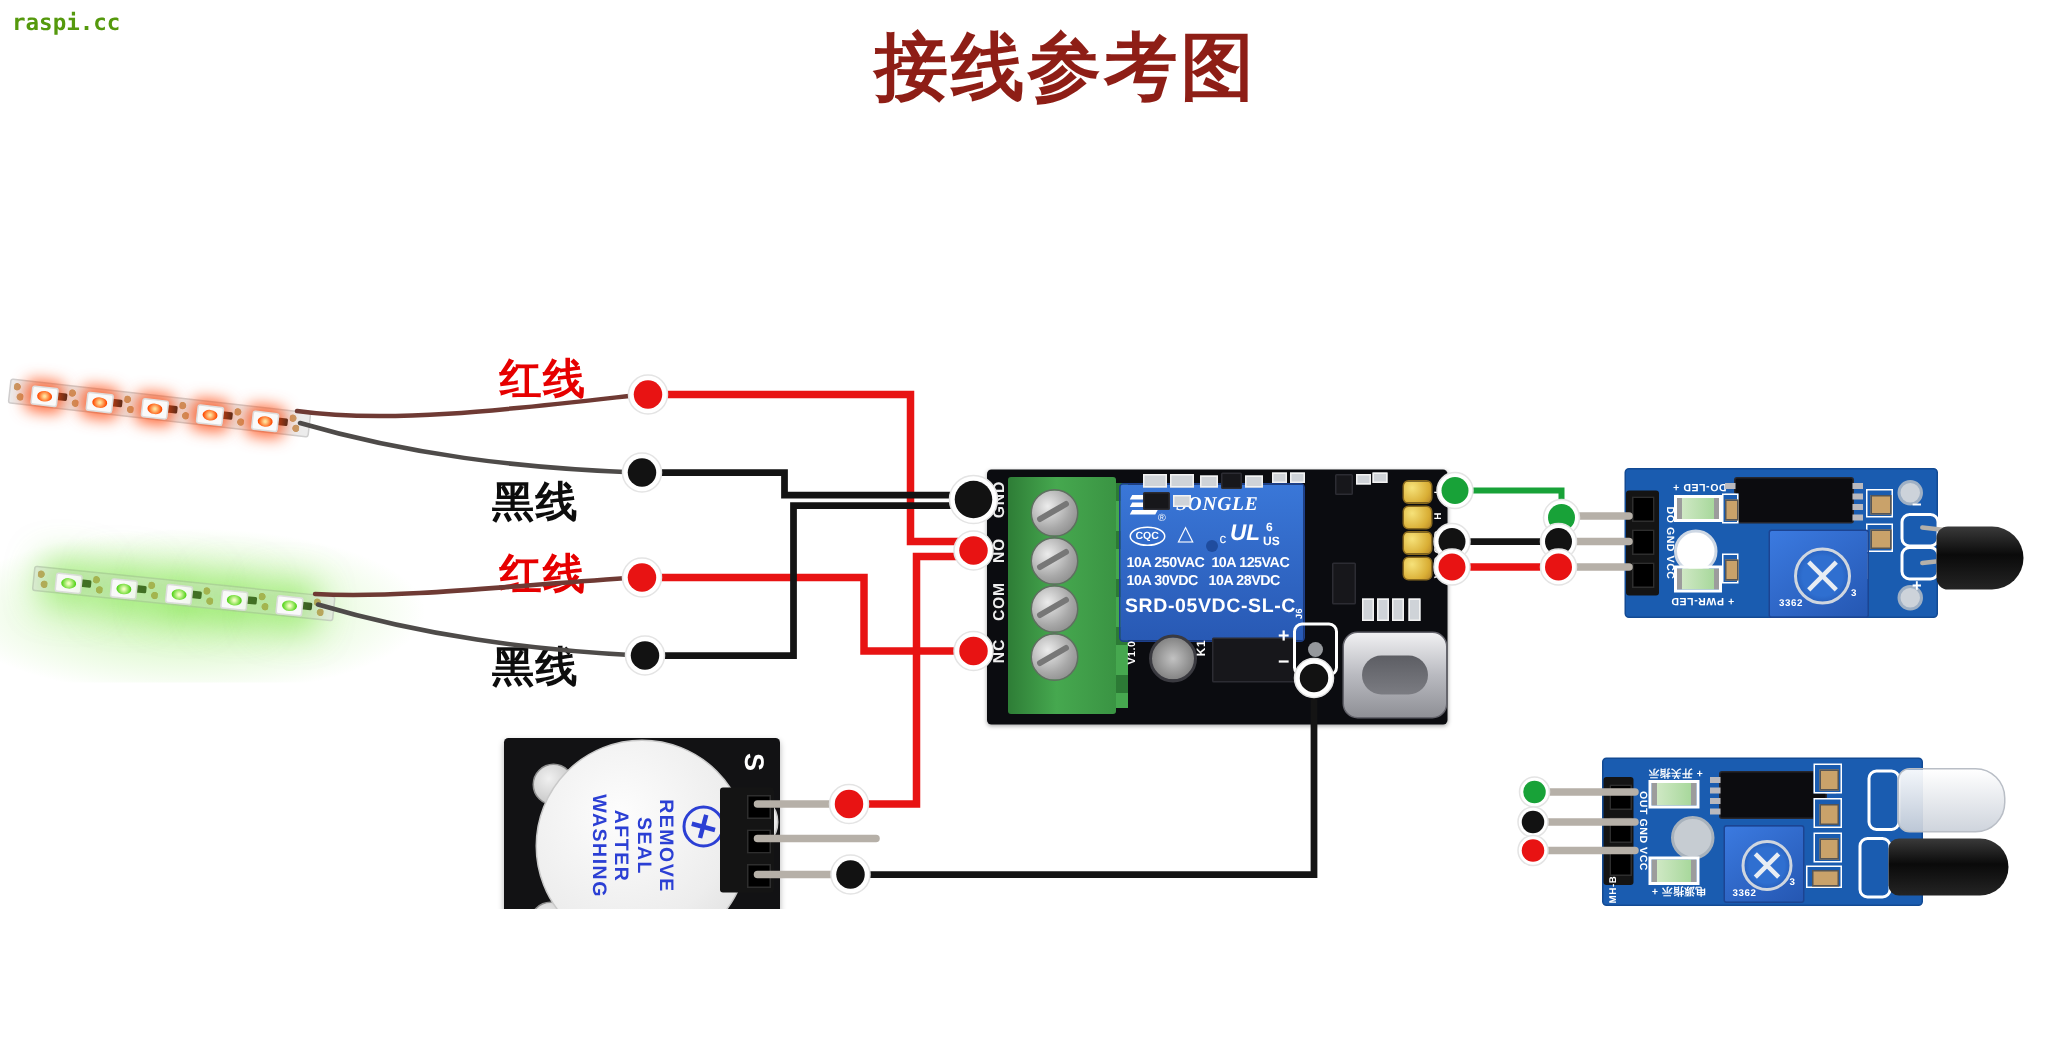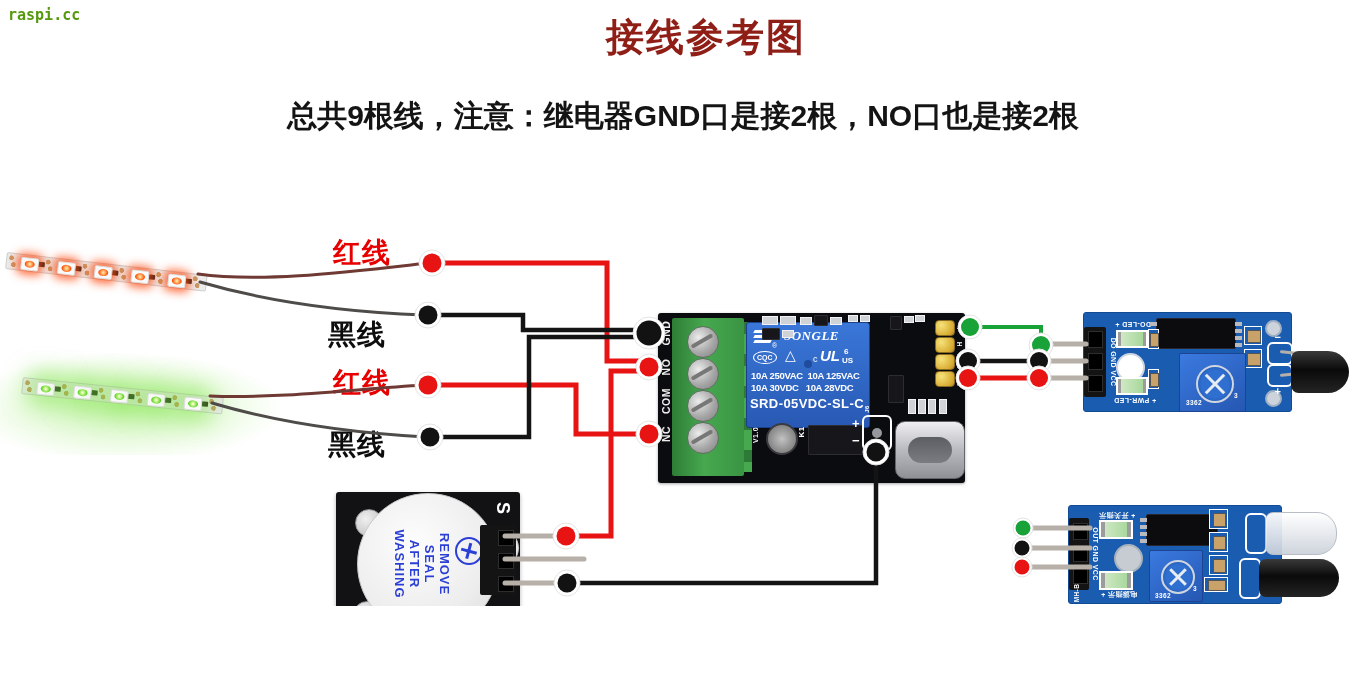--- a/index.html
+++ b/index.html
@@ -7,21 +7,21 @@
         font-family:"Liberation Sans",sans-serif;}
   .a{position:absolute;}
   .v{position:absolute;white-space:nowrap;transform:translate(-50%,-50%) rotate(-90deg);}
   .v90{position:absolute;white-space:nowrap;transform:translate(-50%,-50%) rotate(90deg);}
   .r180{position:absolute;white-space:nowrap;transform:translate(-50%,-50%) rotate(180deg);}
   .ctr{position:absolute;transform:translate(-50%,-50%);}
   .pre{white-space:pre;}
 
   .watermark{left:8px;top:6px;font-family:"DejaVu Sans Mono",monospace;font-weight:bold;
              font-size:15px;color:#55990d;}
-  .title{left:606px;top:12px;font-size:38px;font-weight:bold;color:#8e1e16;letter-spacing:2px;}
+  .title{left:583px;top:12px;font-size:49px;font-weight:bold;color:#8e1e16;letter-spacing:2px;}
   .subtitle{left:0;width:1366px;top:96px;text-align:center;font-size:30px;font-weight:bold;color:#141414;}
   .wlabel{font-size:28px;font-weight:bold;letter-spacing:1px;}
 
   
   .strip{position:absolute;width:200px;height:15px;background:#ececec;border:1px solid #cfcfcf;
          border-radius:2px;transform-origin:0 50%;z-index:1;}
   .pads{position:absolute;top:1px;width:7px;height:13px;
         background:radial-gradient(circle at 30% 25%, #c89a66 2.2px, rgba(0,0,0,0) 2.7px),
                    radial-gradient(circle at 70% 75%, #c89a66 2.2px, rgba(0,0,0,0) 2.7px);}
   .res{position:absolute;top:5px;width:8px;height:5px;background:#26241f;border-radius:1px;}
@@ -91,21 +91,20 @@
 
   svg.wirelayer{position:absolute;left:0;top:0;z-index:5;pointer-events:none;}
 </style>
 </head>
 <body>
 
 <div class="page">
 
   <div class="a watermark">raspi.cc</div>
   <div class="a title">接线参考图</div>
-  <div class="a subtitle">总共9根线，注意：继电器GND口是接2根，NO口也是接2根</div>
 
   <div class="a glowblob"></div>
   <div class="strip" style="left:6px;top:252px;transform:rotate(6.5deg);">
       <div class="pads" style="left: 2px;"></div>
       <div class="pads" style="left: 39px;"></div>
       <div class="pads" style="left: 76px;"></div>
       <div class="pads" style="left: 113px;"></div>
       <div class="pads" style="left: 150px;"></div>
       <div class="pads" style="left: 187px;"></div>
       <div class="res" style="left: 30px;"></div>

